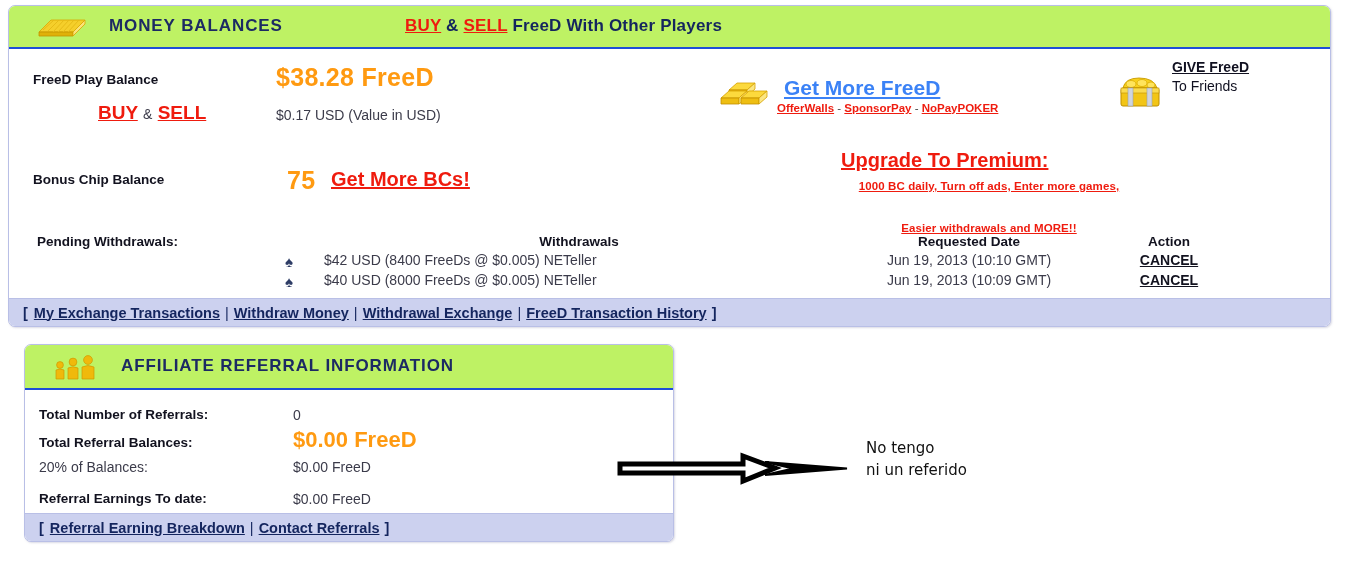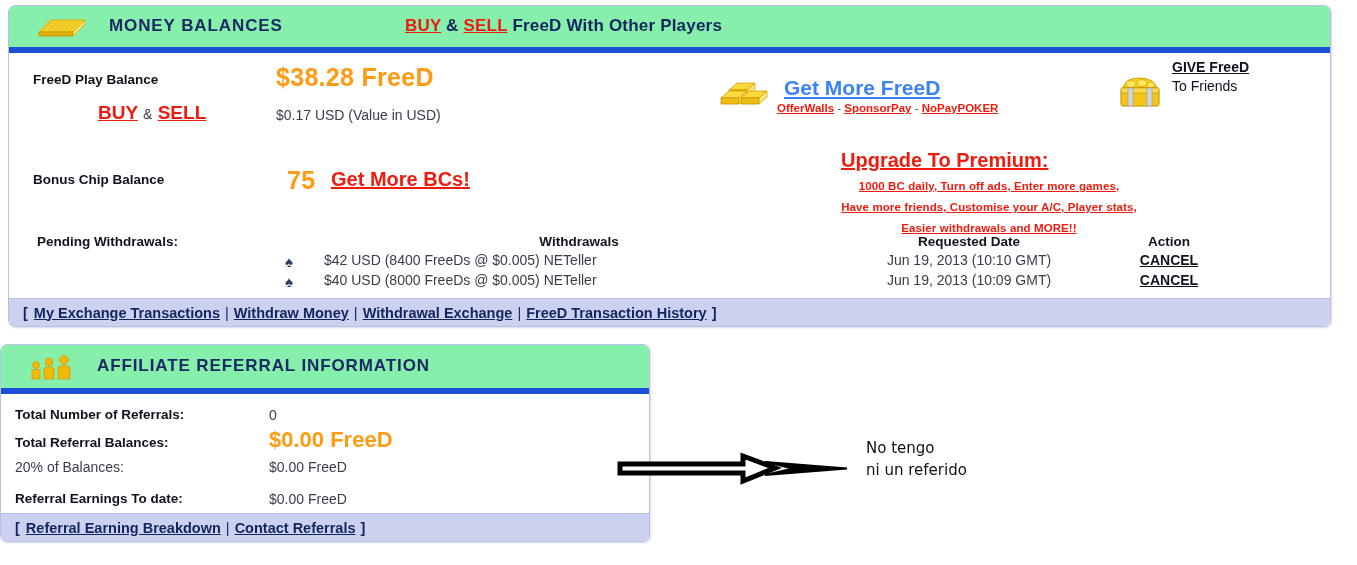--- a/index.html
+++ b/index.html
@@ -14,25 +14,25 @@
   .panel{
     position:absolute;
     background:#ffffff;
     border:1px solid #b9bfe6;
     border-radius:7px;
     box-sizing:border-box;
     box-shadow:1px 1px 2px rgba(150,150,180,.35);
     overflow:hidden;
   }
   #money-panel{left:8px;top:5px;width:1323px;height:322px;}
-  #affiliate-panel{left:0;top:344px;width:650px;height:198px;}
+  #affiliate-panel{left:24px;top:344px;width:650px;height:198px;}
 
   .panel-header{
-    background:#86efac;
-    border-bottom:6px solid #1d4ed8;
+    background:#bef264;
+    border-bottom:2px solid #1d4ed8;
     height:41px;
     display:flex;
     align-items:center;
     position:relative;
   }
   #affiliate-panel .panel-header{height:43px;}
   .panel-title{
     color:#1c2a63;
     font-size:17px;
     font-weight:bold;
@@ -168,21 +168,21 @@
     <span class="sub2">To Friends</span>
   </span>
 
   <span class="lbl row" style="left:24px;top:166px;">Bonus Chip Balance</span>
   <span class="val-big row" style="left:278px;top:160px;">75</span>
   <a href="#" class="bcs row" style="left:322px;top:162px;">Get More BCs!</a>
 
   <a href="#" class="upgrade-title row" style="left:832px;top:143px;">Upgrade To Premium:</a>
   <span class="row" style="left:740px;top:168px;width:480px;text-align:center;line-height:1.32;">
     <a href="#" class="upgrade-line">1000 BC daily, Turn off ads, Enter more games,</a><br>
-    <a href="#" class="upgrade-line">Have more friends, Customise your A/C, Player stats,</a><br>
+    <br>
     <a href="#" class="upgrade-line">Easier withdrawals and MORE!!</a>
   </span>
 
   <span class="th row" style="left:28px;top:228px;">Pending Withdrawals:</span>
   <span class="th row" style="left:440px;top:228px;width:260px;text-align:center;">Withdrawals</span>
   <span class="th row" style="left:830px;top:228px;width:260px;text-align:center;">Requested Date</span>
   <span class="th row" style="left:1090px;top:228px;width:140px;text-align:center;">Action</span>
 
   <div class="row" style="left:0;top:246px;width:100%;">
     <span class="spade" style="position:absolute;left:276px;top:1px;">♠</span>

